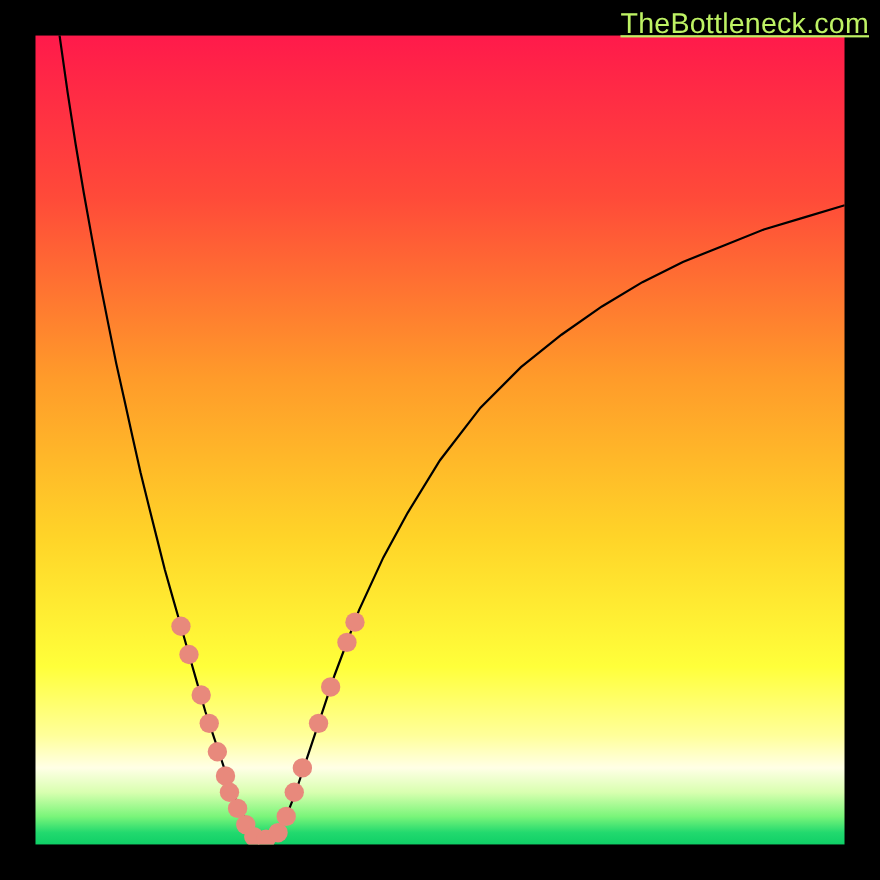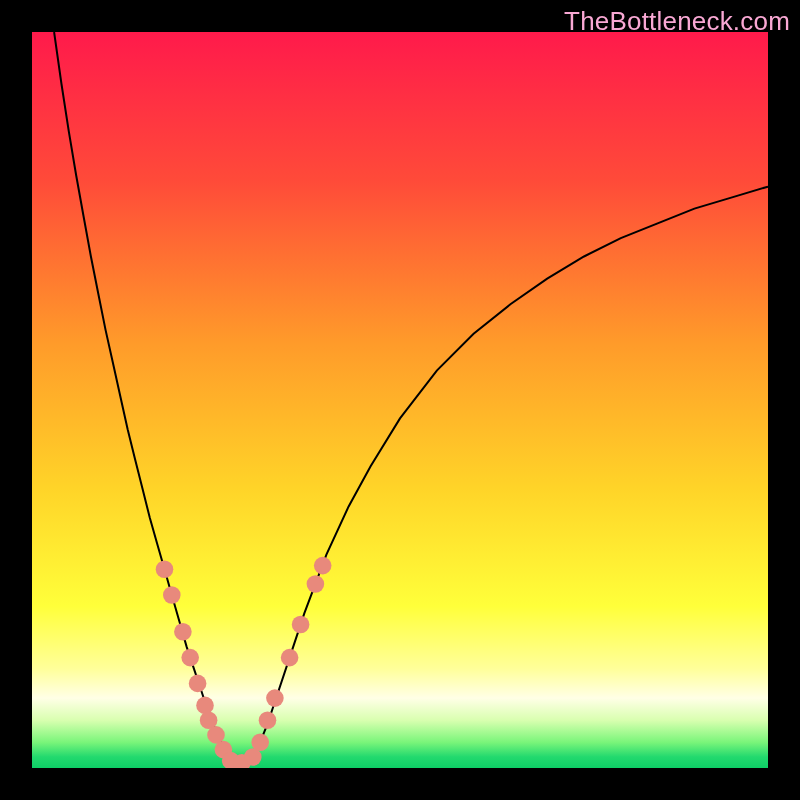--- a/index.html
+++ b/index.html
@@ -32,24 +32,25 @@
     inset: 0;
   }
   .curve-layer {
     position: absolute;
     inset: 0;
   }
   .watermark {
     position: absolute;
     top: 6px;
     right: 10px;
-    color: #f9a8d4;
+    color: #bef264;
     font-size: 26px;
     font-weight: 500;
     letter-spacing: 0.2px;
+    text-decoration: underline;
   }
 </style>
 </head>
 <body>
 
 <div class="frame">
 
   <div class="plot-area">
 
     <svg class="gradient-bg" viewBox="0 0 736 736" preserveAspectRatio="none">

